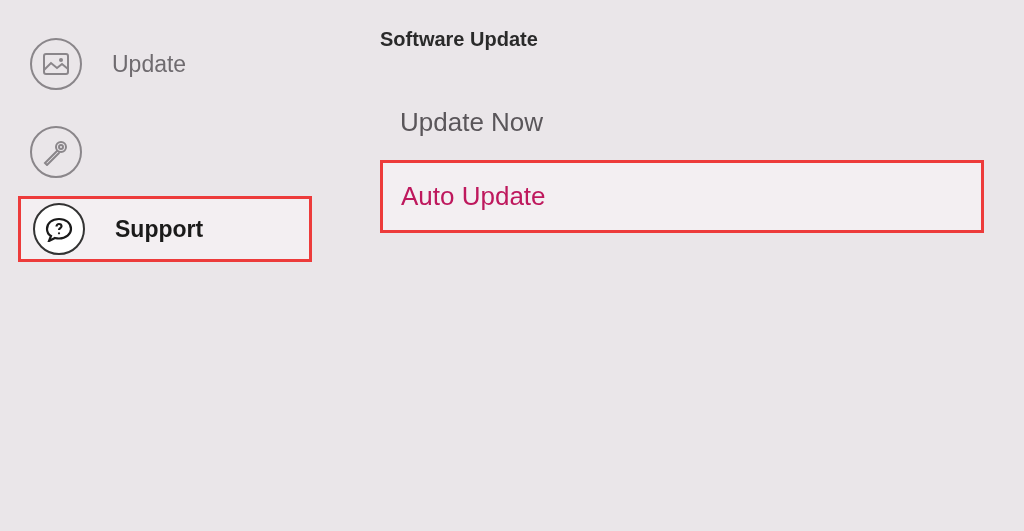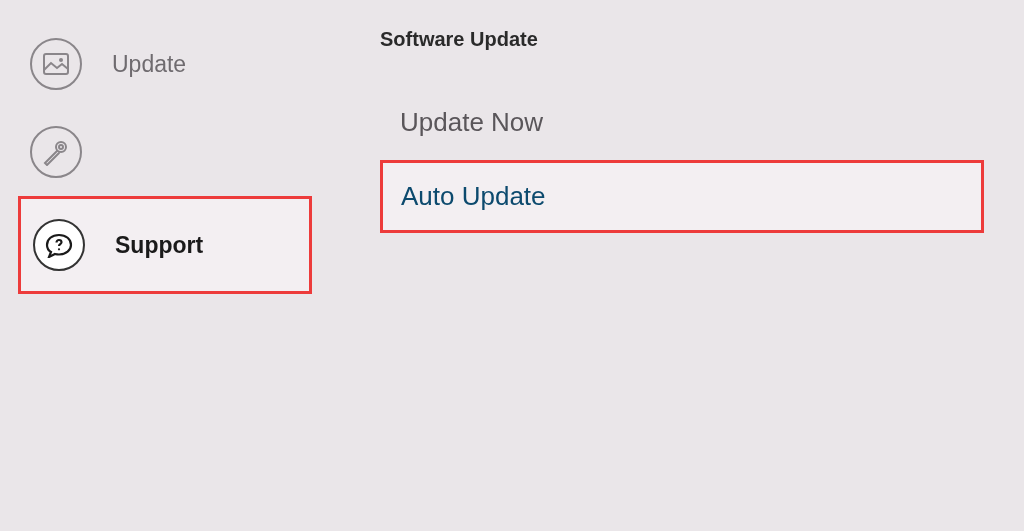--- a/index.html
+++ b/index.html
@@ -24,21 +24,21 @@
       display: flex;
       align-items: center;
       padding: 18px 30px;
       cursor: pointer;
       gap: 30px;
     }
     .sidebar-item.selected {
       background: #f3eff2;
       border: 3px solid #ed3b3b;
       margin: 0 18px;
-      padding: 20px 12px;
+      padding: 4px 12px;
     }
     .icon-circle {
       width: 52px;
       height: 52px;
       border-radius: 50%;
       border: 2.5px solid #8a868a;
       display: flex;
       align-items: center;
       justify-content: center;
       flex-shrink: 0;
@@ -72,21 +72,21 @@
     }
     .option-item {
       font-size: 26px;
       color: #5a565a;
       padding: 16px 20px;
       cursor: pointer;
     }
     .option-item.highlighted {
       background: #f3eff2;
       border: 3px solid #ed3b3b;
-      color: #0c4a6e;
+      color: #be185d;
       font-weight: 500;
       margin-top: 6px;
       padding: 18px 18px;
     }
     svg {
       display: block;
     }
   </style>
 </head>
 <body>

